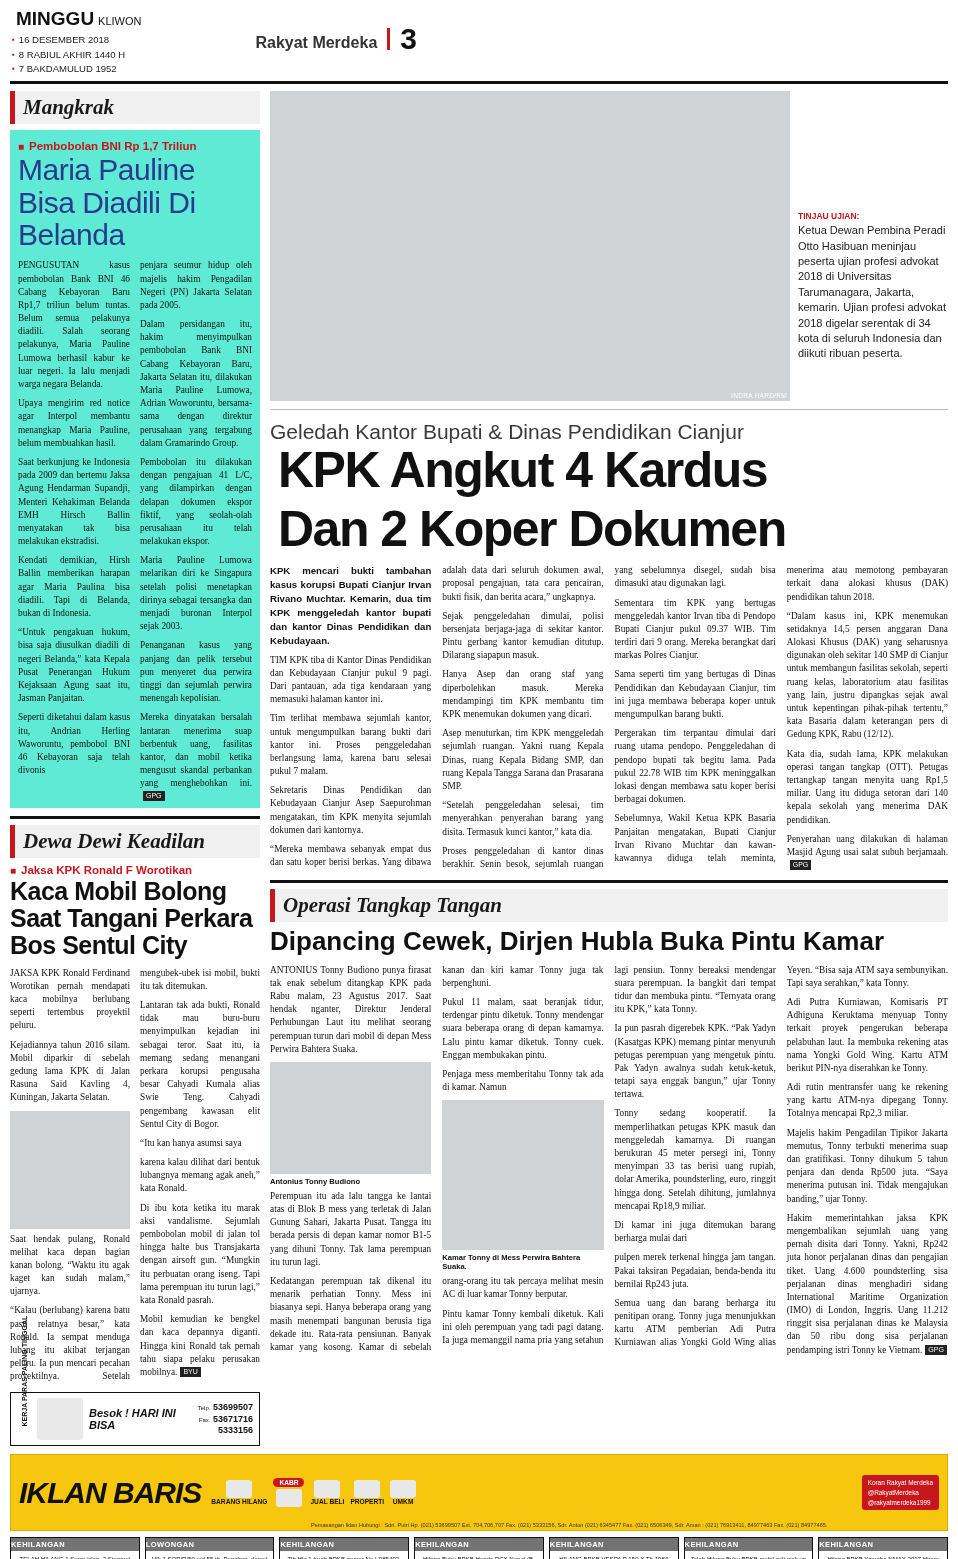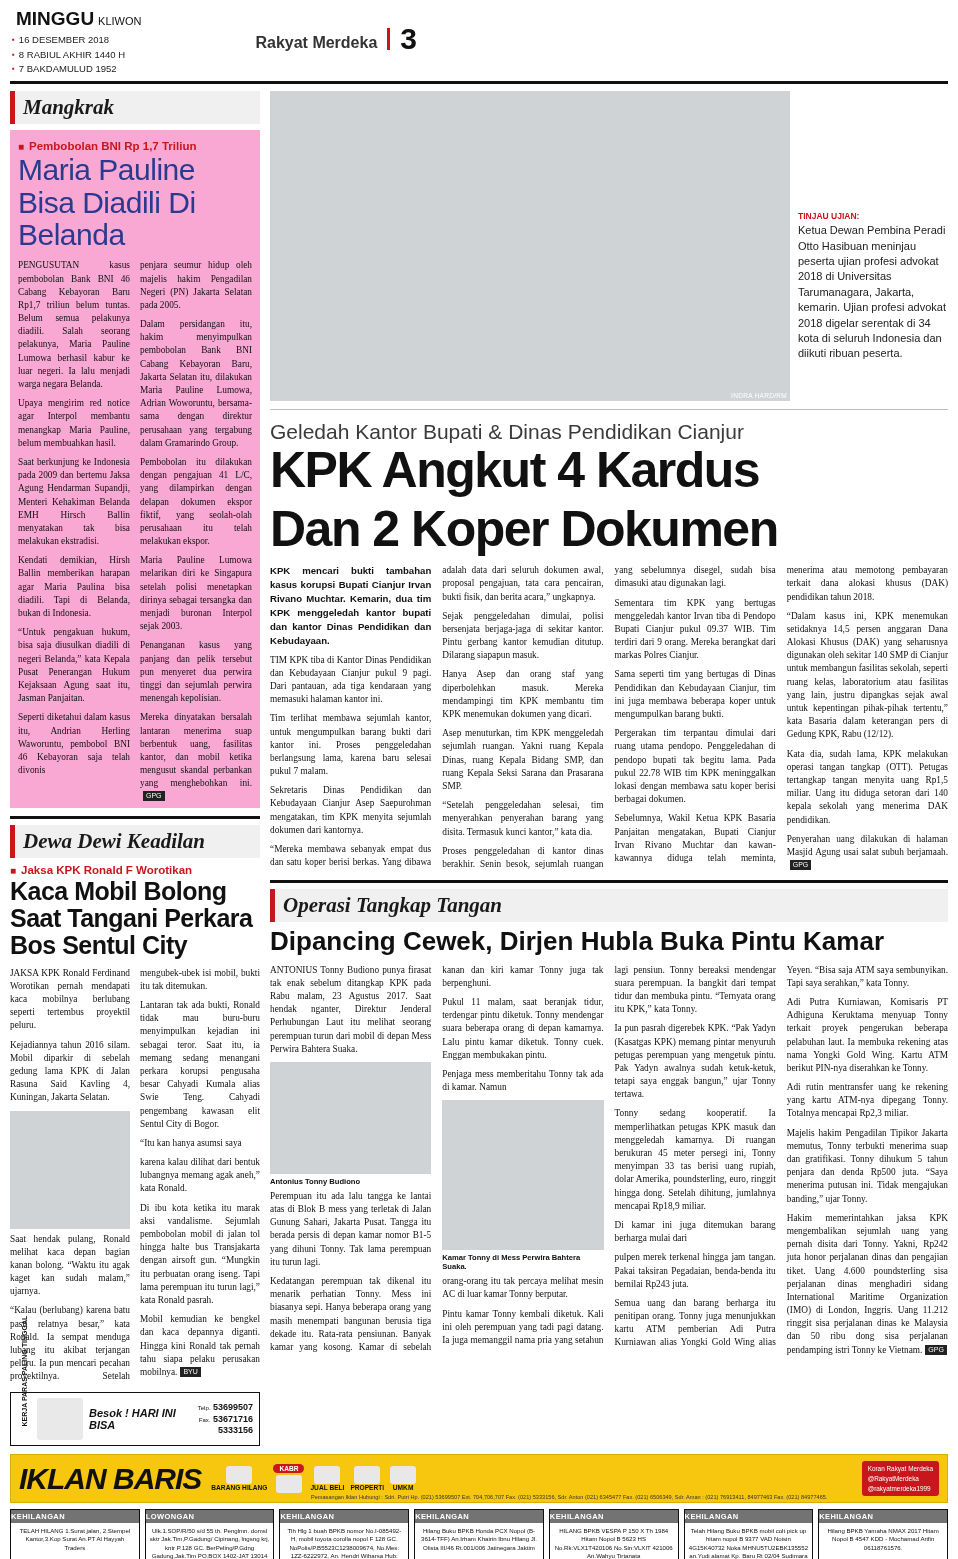--- a/index.html
+++ b/index.html
@@ -39,45 +39,45 @@
 
   .lead-head { font-family:"Liberation Sans", sans-serif; font-weight:normal; font-size:30px; line-height:1.08; color:#2a3a8f; margin:2px 0 8px 0; letter-spacing:-.5px; }
   .lead-head.dark { color:#111; font-weight:bold; font-size:25px; }
 
   .cols2 { column-count:2; column-gap:10px; }
   .cols4 { column-count:4; column-gap:11px; }
   p.body { font-size:9.3px; line-height:1.42; text-align:justify; margin:0 0 6px 0; hyphens:auto; }
   p.body:first-letter {}
   .endmark { display:inline-block; background:#222; color:#fff; font-family:"Liberation Sans", sans-serif; font-size:7px; padding:0 3px; vertical-align:1px; margin-left:3px; }
 
-  .shade-box { background:#f9a8d4; padding:6px 8px 4px 8px; }
+  .shade-box { background:#5eead4; padding:6px 8px 4px 8px; }
 
   
   .photo { background:#cfd3d6; position:relative; overflow:hidden; }
   .photo .credit { position:absolute; right:3px; bottom:2px; font-family:"Liberation Sans", sans-serif; font-size:6.5px; color:#fff; letter-spacing:.3px; }
   .cap-title { font-family:"Liberation Sans", sans-serif; font-size:8.5px; font-weight:bold; color:#c7161c; margin-bottom:2px; }
   .cap-text { font-family:"Liberation Sans", sans-serif; font-size:11px; line-height:1.4; color:#222; }
 
   .top-photo-row { display:flex; gap:8px; }
   .main-photo { width:520px; height:310px; }
   .main-photo-cap { width:150px; padding-top:120px; }
 
   .big-kicker { font-family:"Liberation Sans", sans-serif; font-size:21px; color:#3b3b3b; margin:10px 0 2px 0; }
-  .mega-head { font-family:"Liberation Sans", sans-serif; font-weight:bold; font-size:50px; line-height:.98; letter-spacing:-1.5px; margin:2px 0 10px 0; color:#111; }
+  .mega-head { font-family:"Liberation Sans", sans-serif; font-weight:bold; font-size:50px; line-height:.98; letter-spacing:-1.5px; margin:2px 0 10px 8px; color:#111; }
   .standfirst { font-family:"Liberation Sans", sans-serif; font-size:9.6px; font-weight:bold; line-height:1.45; text-align:justify; margin:0 0 6px 0; }
 
   .hr-rule { border:0; border-top:1px solid #bbb; margin:8px 0; }
   .hr-thick { border:0; border-top:3px solid #111; margin:8px 0 6px 0; }
 
   .sub-head { font-family:"Liberation Sans", sans-serif; font-weight:bold; font-size:26px; line-height:1.05; margin:4px 0 8px 0; }
   .imgwrap { margin:0 0 4px 0; }
   .imgwrap .pcap { font-family:"Liberation Sans", sans-serif; font-size:7.6px; font-weight:bold; margin-top:3px; }
 
   
-  .ad-banner { margin-top:8px; background:#f7c70f; border:1px solid #d8ae00; display:flex; align-items:center; padding:6px 8px; gap:10px; position:relative; }
+  .ad-banner { margin-top:8px; background:#f7c70f; border:1px solid #d8ae00; display:flex; align-items:center; padding:20px 8px; gap:10px; position:relative; }
   .ad-title { font-family:"Liberation Sans", sans-serif; font-style:italic; font-weight:bold; font-size:30px; color:#111; letter-spacing:-1px; }
   .ad-cats { display:flex; gap:6px; align-items:center; flex:1; }
   .ad-cat { display:flex; flex-direction:column; align-items:center; font-family:"Liberation Sans", sans-serif; font-size:6.6px; font-weight:bold; }
   .ad-chip { background:#c7161c; color:#fff; padding:1px 6px; border-radius:7px; font-size:6.6px; margin-bottom:2px; }
   .ad-ico { width:26px; height:18px; background:#e8e8e8; border-radius:3px; }
   .ad-social { background:#c7161c; color:#fff; font-family:"Liberation Sans", sans-serif; font-size:6.4px; line-height:1.5; padding:3px 6px; border-radius:3px; }
   .ad-contact { position:absolute; left:300px; bottom:2px; font-family:"Liberation Sans", sans-serif; font-size:5.6px; color:#333; }
 
   
   .cls-grid { display:grid; grid-template-columns:repeat(7, 1fr); gap:5px; margin-top:6px; }
@@ -200,21 +200,21 @@
         <div class="mega-head">Dan 2 Koper Dokumen</div>
 
         <div class="cols4">
           <p class="standfirst">KPK mencari bukti tambahan kasus korupsi Bupati Cianjur Irvan Rivano Muchtar. Kemarin, dua tim KPK menggeledah kantor bupati dan kantor Dinas Pendidikan dan Kebudayaan.</p>
           <p class="body">TIM KPK tiba di Kantor Dinas Pendidikan dan Kebudayaan Cianjur pukul 9 pagi. Dari pantauan, ada tiga kendaraan yang memasuki halaman kantor ini.</p>
           <p class="body">Tim terlihat membawa sejumlah kantor, untuk mengumpulkan barang bukti dari kantor ini. Proses penggeledahan berlangsung lama, karena baru selesai pukul 7 malam.</p>
           <p class="body">Sekretaris Dinas Pendidikan dan Kebudayaan Cianjur Asep Saepurohman mengatakan, tim KPK menyita sejumlah dokumen dari kantornya.</p>
           <p class="body">“Mereka membawa sebanyak empat dus dan satu koper berisi berkas. Yang dibawa adalah data dari seluruh dokumen awal, proposal pengajuan, tata cara pencairan, bukti fisik, dan berita acara,” ungkapnya.</p>
           <p class="body">Sejak penggeledahan dimulai, polisi bersenjata berjaga-jaga di sekitar kantor. Pintu gerbang kantor kemudian ditutup. Dilarang siapapun masuk.</p>
           <p class="body">Hanya Asep dan orang staf yang diperbolehkan masuk. Mereka mendampingi tim KPK membantu tim KPK menemukan dokumen yang dicari.</p>
-          <p class="body">Asep menuturkan, tim KPK menggeledah sejumlah ruangan. Yakni ruang Kepala Dinas, ruang Kepala Bidang SMP, dan ruang Kepala Seksi Sarana dan Prasarana SMP.</p>
+          <p class="body">Asep menuturkan, tim KPK menggeledah sejumlah ruangan. Yakni ruang Kepala Dinas, ruang Kepala Bidang SMP, dan ruang Kepala Tangga Sarana dan Prasarana SMP.</p>
           <p class="body">“Setelah penggeledahan selesai, tim menyerahkan penyerahan barang yang disita. Termasuk kunci kantor,” kata dia.</p>
           <p class="body">Proses penggeledahan di kantor dinas berakhir. Senin besok, sejumlah ruangan yang sebelumnya disegel, sudah bisa dimasuki atau digunakan lagi.</p>
           <p class="body">Sementara tim KPK yang bertugas menggeledah kantor Irvan tiba di Pendopo Bupati Cianjur pukul 09.37 WIB. Tim terdiri dari 9 orang. Mereka berangkat dari markas Polres Cianjur.</p>
           <p class="body">Sama seperti tim yang bertugas di Dinas Pendidikan dan Kebudayaan Cianjur, tim ini juga membawa beberapa koper untuk mengumpulkan barang bukti.</p>
           <p class="body">Pergerakan tim terpantau dimulai dari ruang utama pendopo. Penggeledahan di pendopo bupati tak begitu lama. Pada pukul 22.78 WIB tim KPK meninggalkan lokasi dengan membawa satu koper berisi berbagai dokumen.</p>
           <p class="body">Sebelumnya, Wakil Ketua KPK Basaria Panjaitan mengatakan, Bupati Cianjur Irvan Rivano Muchtar dan kawan-kawannya diduga telah meminta, menerima atau memotong pembayaran terkait dana alokasi khusus (DAK) pendidikan tahun 2018.</p>
           <p class="body">“Dalam kasus ini, KPK menemukan setidaknya 14,5 persen anggaran Dana Alokasi Khusus (DAK) yang seharusnya digunakan oleh sekitar 140 SMP di Cianjur untuk membangun fasilitas sekolah, seperti ruang kelas, laboratorium atau fasilitas yang lain, justru dipangkas sejak awal untuk kepentingan pihak-pihak tertentu,” kata Basaria dalam keterangan pers di Gedung KPK, Rabu (12/12).</p>
           <p class="body">Kata dia, sudah lama, KPK melakukan operasi tangan tangkap (OTT). Petugas tertangkap tangan menyita uang Rp1,5 miliar. Uang itu diduga setoran dari 140 kepala sekolah yang menerima DAK pendidikan.</p>
           <p class="body"><span>Penyerahan uang dilakukan di halaman Masjid Agung usai salat subuh berjamaah.</span><span class="endmark">GPG</span></p>
         </div>

